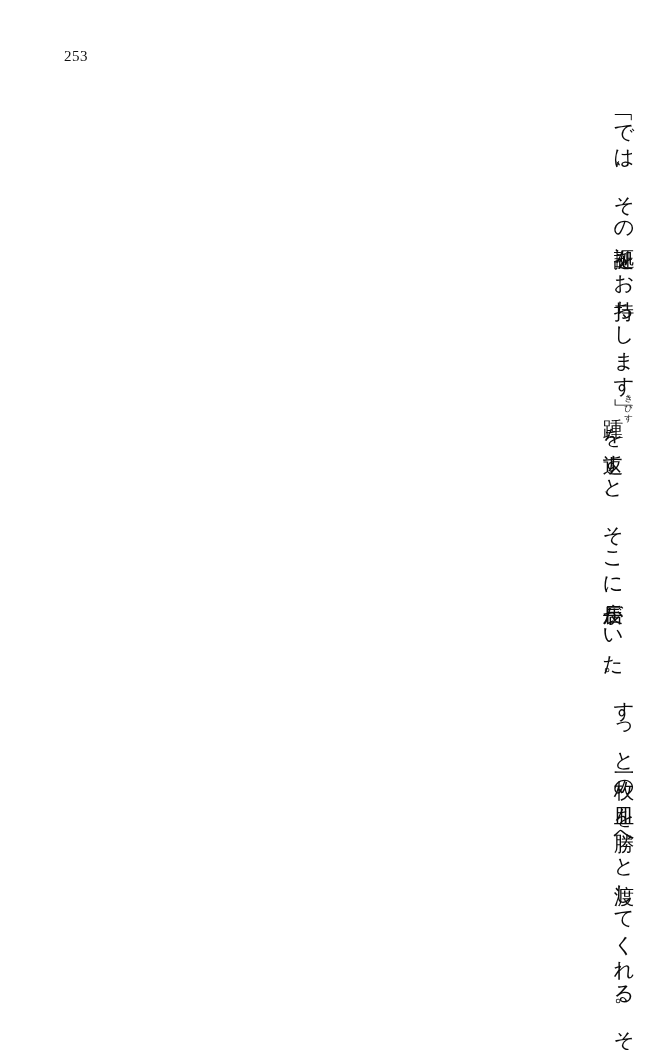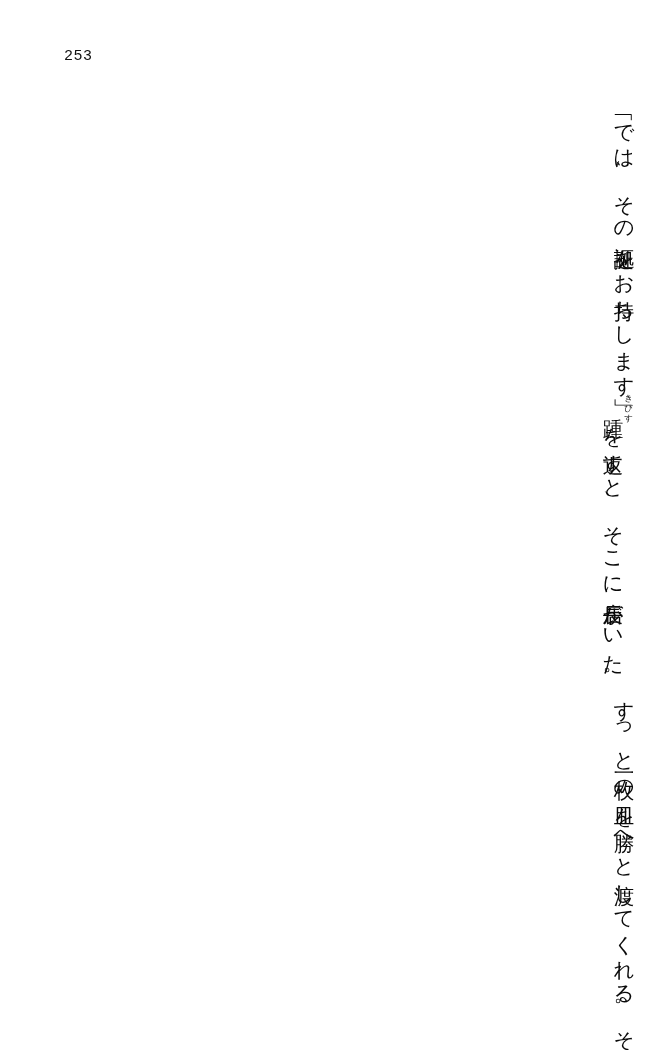--- a/index.html
+++ b/index.html
@@ -23,21 +23,21 @@
     background: #ffffff;
   }
 
   .page-number {
     position: absolute;
     top: 48px;
     left: 64px;
     font-size: 15px;
     letter-spacing: 0.5px;
     color: #111111;
-    font-family: Liberation Mono, monospace;
+    font-family: Liberation Serif, serif;
   }
 
   
   .text-block {
     position: absolute;
     top: 86px;
     right: 34px;
     height: 920px;
     display: flex;
     flex-direction: row;

